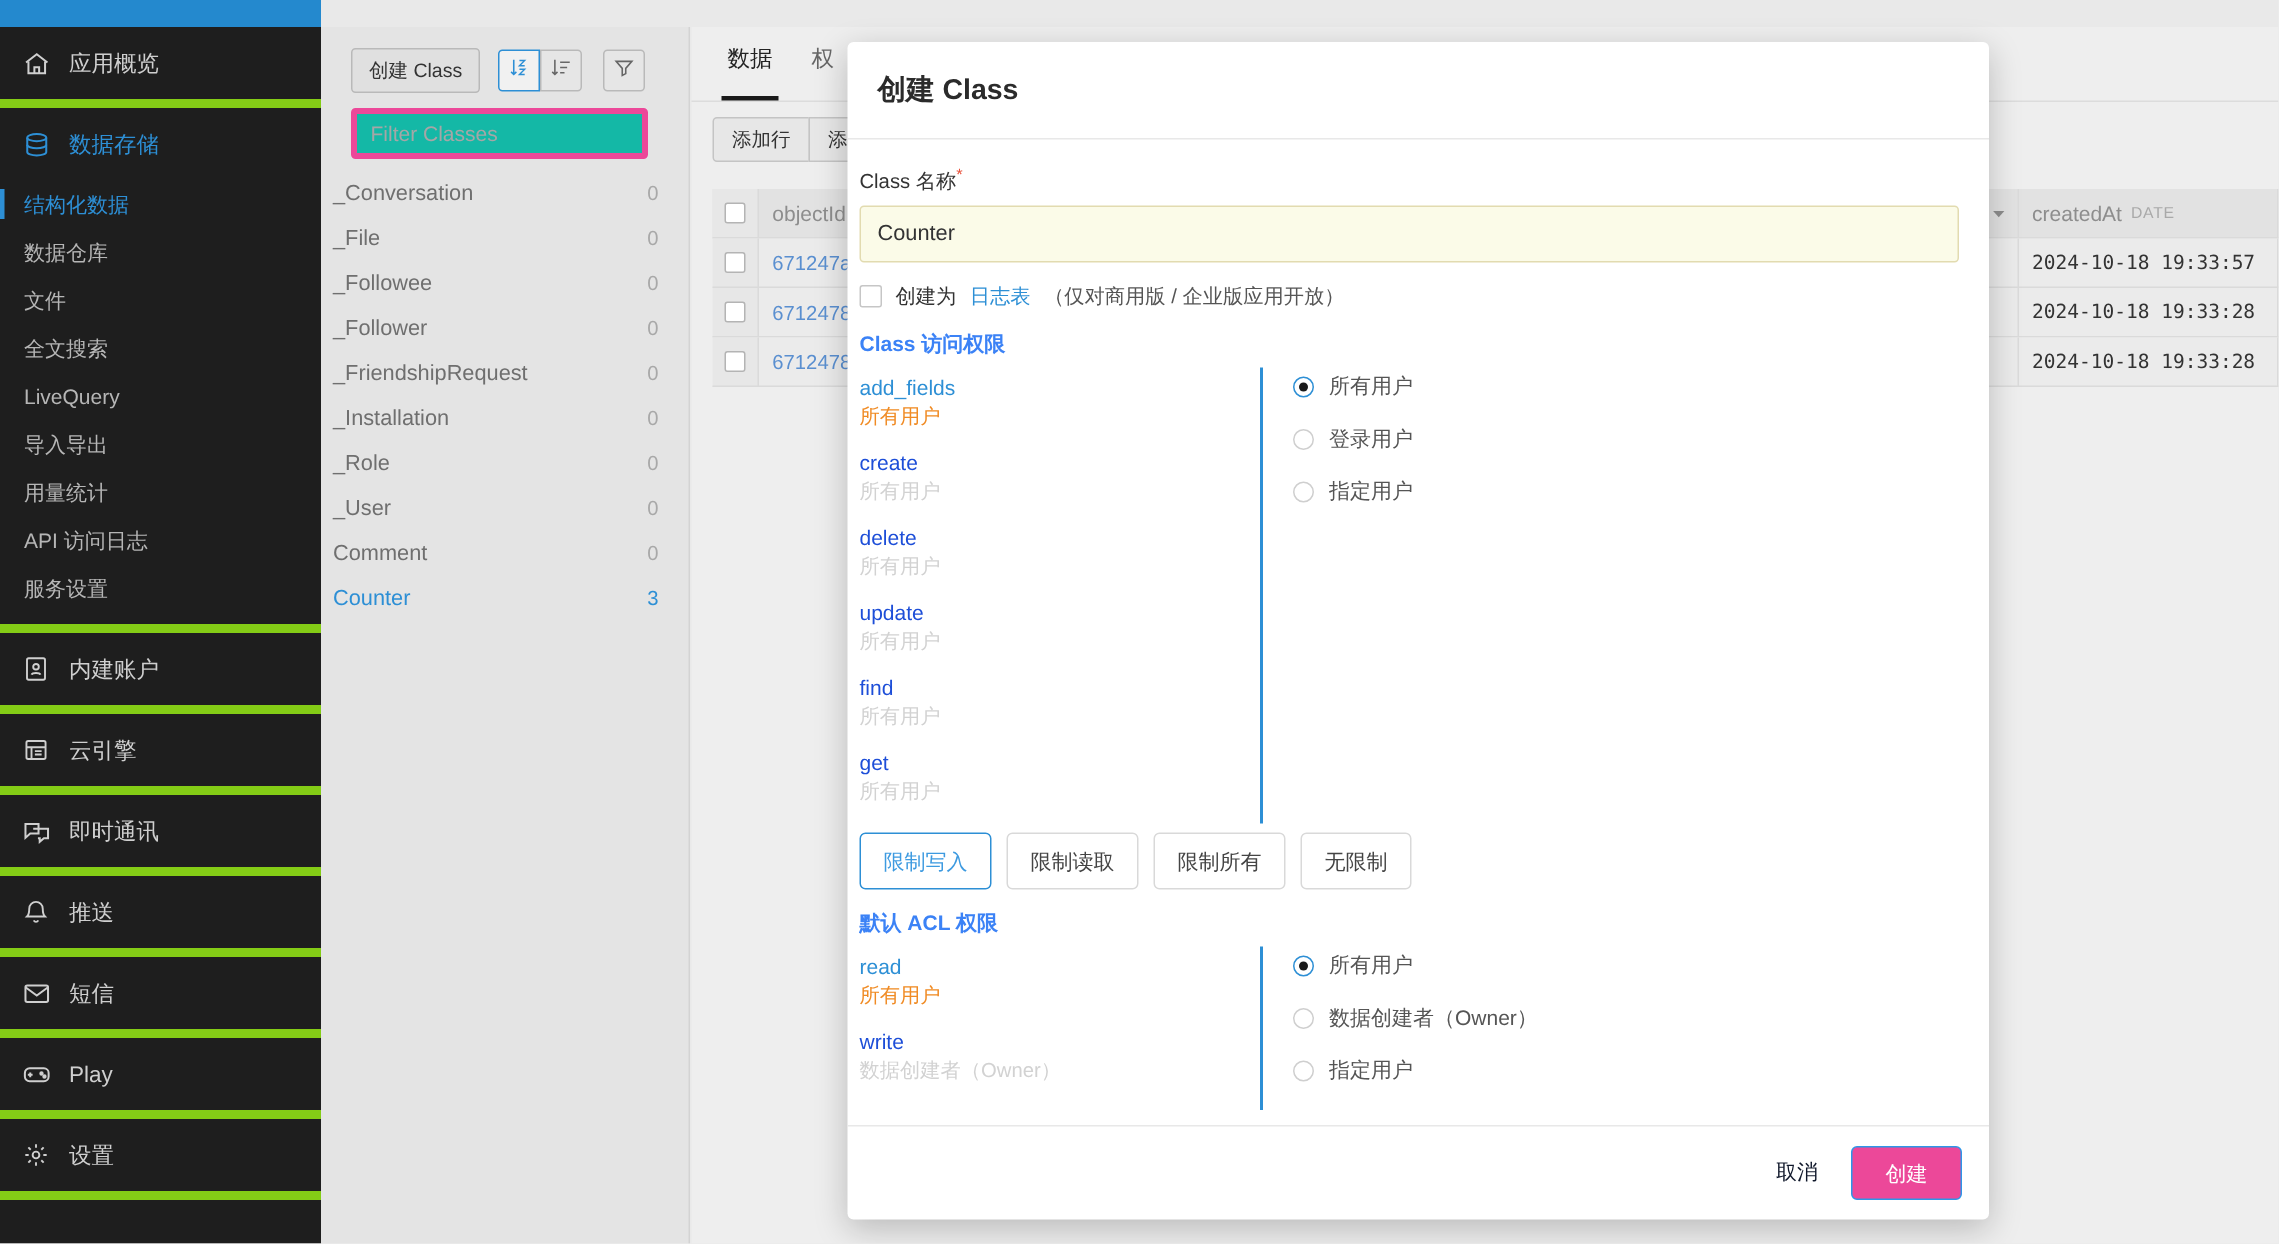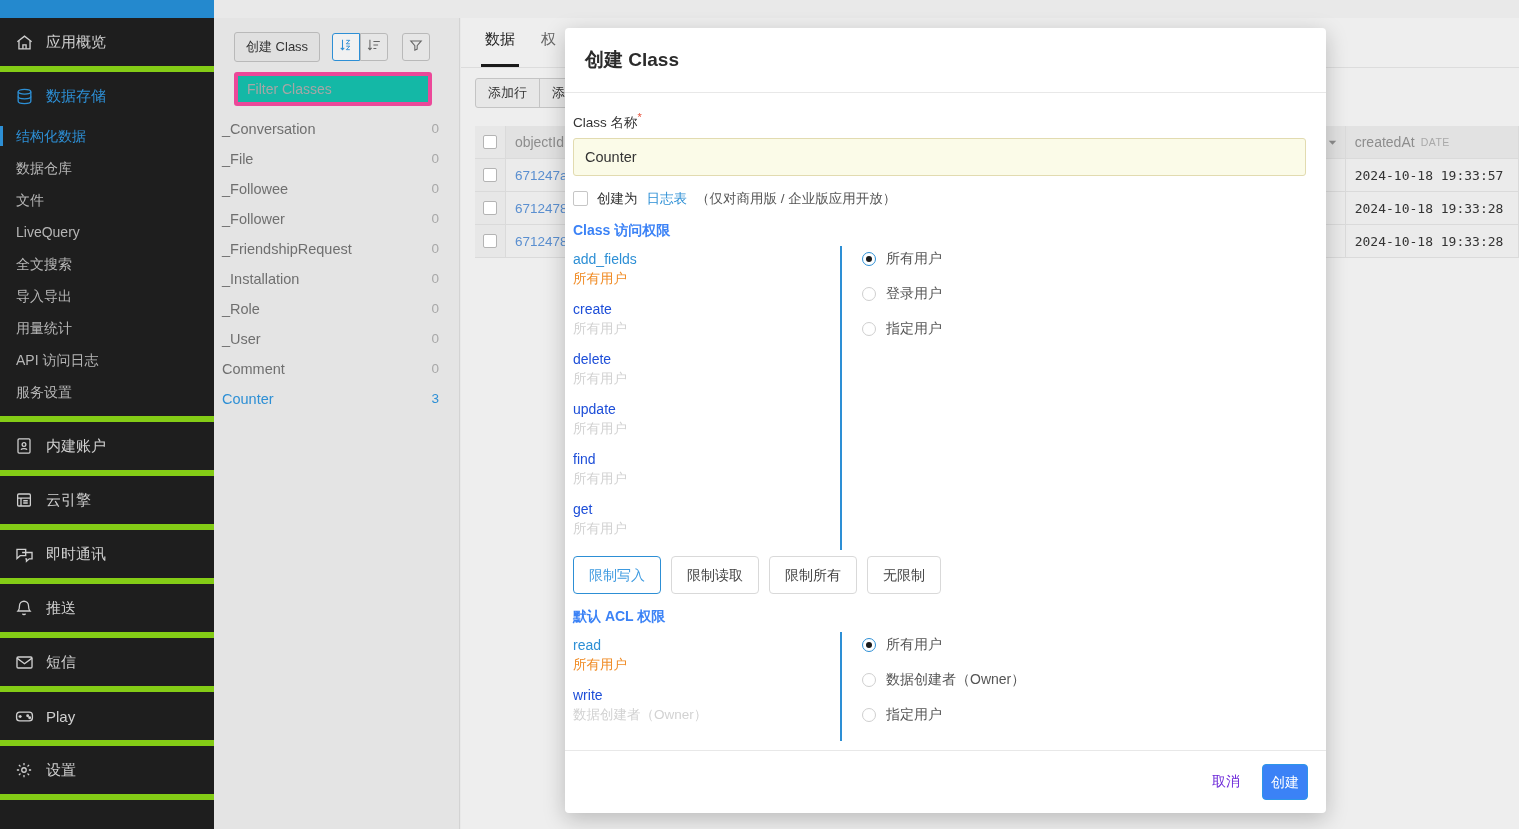--- a/index.html
+++ b/index.html
@@ -162,24 +162,24 @@
   }
   .rlbl { font-size: 14px; color: #555; }
 
   .presets { display: flex; gap: 10px; margin-top: 6px; }
   .preset {
     border: 1px solid #d9d9d9; background: #fff; border-radius: 4px;
     font-size: 14px; color: #444; padding: 9px 15px; line-height: 18px;
   }
   .preset.on { border-color: #2d8fd5; color: #3d9ae0; }
 
-  .btn-cancel { background: none; border: none; color: #6d28d9; font-size: 14px; padding: 6px 8px; margin-left: 48px; }
+  .btn-cancel { background: none; border: none; color: #0f172a; font-size: 14px; padding: 6px 8px; margin-left: 48px; }
   .btn-ok {
-    background: #3b82f6; border: 1px solid #2d96e8; color: #fff;
-    font-size: 14px; border-radius: 4px; padding: 8px 8px; line-height: 18px;
+    background: #ec4899; border: 1px solid #2d96e8; color: #fff;
+    font-size: 14px; border-radius: 4px; padding: 8px 22px; line-height: 18px;
   }
   button { font-family: "Liberation Sans", sans-serif; cursor: pointer; }
 </style>
 </head>
 <body>
 
 <div id="root">
 
   <div class="sidebar">
     <div class="sb-topbar"></div>
@@ -205,22 +205,22 @@
               <path d="M4 6v12c0 1.66 3.58 3 8 3s8-1.34 8-3V6"></path>
               <path d="M4 12c0 1.66 3.58 3 8 3s8-1.34 8-3"></path>
             </svg>
         </span>
         <span>数据存储</span>
       </div>
       <div class="sb-sub">
         <div class="sb-item sel"><span>结构化数据</span></div>
         <div class="sb-item"><span>数据仓库</span></div>
         <div class="sb-item"><span>文件</span></div>
+        <div class="sb-item"><span>全文搜索</span></div>
         <div class="sb-item"><span>LiveQuery</span></div>
-        <div class="sb-item"><span>全文搜索</span></div>
         <div class="sb-item"><span>导入导出</span></div>
         <div class="sb-item"><span>用量统计</span></div>
         <div class="sb-item"><span>API 访问日志</span></div>
         <div class="sb-item"><span>服务设置</span></div>
       </div>
     </div>
 
     <div class="sb-sec">
       <div class="sb-head">
         <span class="sb-ic">

